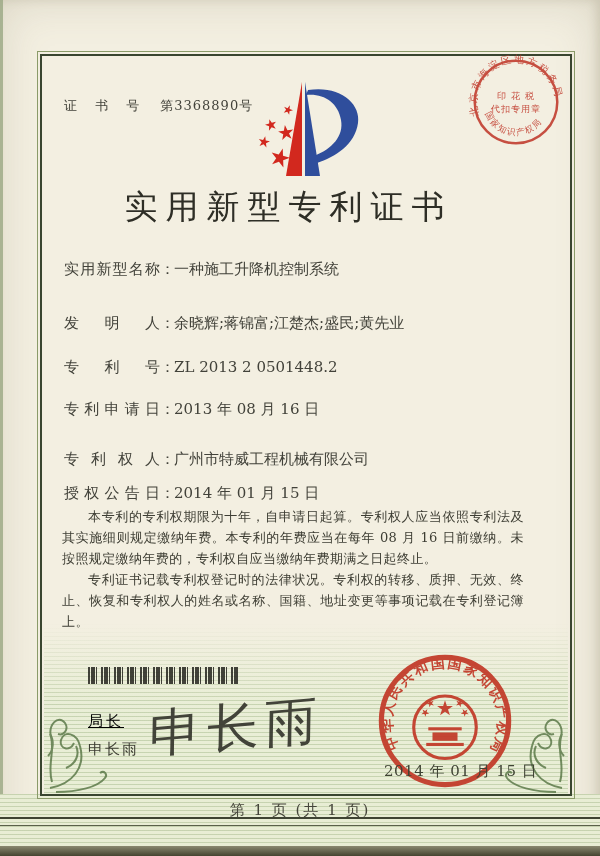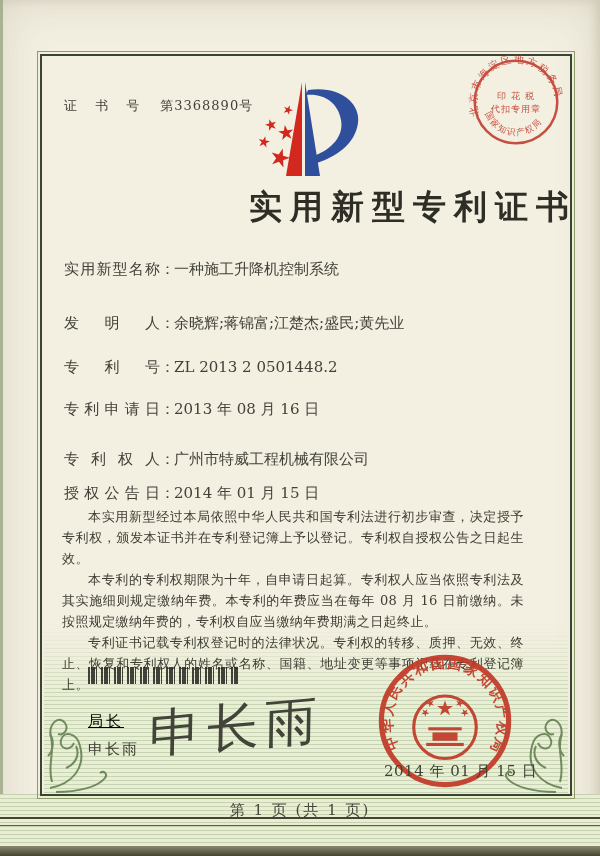--- a/index.html
+++ b/index.html
@@ -45,22 +45,22 @@
     border:2px solid var(--border_dark,#39452f);
     outline:1px solid var(--border_light,#8a9a68);
     outline-offset:2px;
     pointer-events:none;
   }
   
   .cert-no{left:64px;top:97px;font-size:13px;color:var(--ink,#4a4a40);}
   .cert-no .lbl{letter-spacing:7px;}
   .cert-no .val{margin-left:14px;letter-spacing:1px;}
   .title{
-    left:0;top:185px;width:577px;text-align:right;
-    font-size:33px;font-weight:700;color:var(--title_ink,#2e2e26);
+    left:0;top:185px;width:577px;text-align:center;
+    font-size:33px;font-weight:400;color:var(--title_ink,#2e2e26);
     letter-spacing:8px;
   }
   .field{left:64px;width:470px;font-size:15px;color:var(--ink,#42423a);white-space:nowrap;}
   .field .f-label{
     display:inline-block;width:96px;
     text-align:justify;text-align-last:justify;
     vertical-align:top;
   }
   .field .f-colon{display:inline-block;width:14px;}
   .paras{
@@ -182,21 +182,20 @@
   <span class="f-label">专利申请日</span><span class="f-colon">：</span><span class="f-value">2013 年 08 月 16 日</span>
 </div>
 <div class="abs field" style="top:450px">
   <span class="f-label">专利权人</span><span class="f-colon">：</span><span class="f-value">广州市特威工程机械有限公司</span>
 </div>
 <div class="abs field" style="top:484px">
   <span class="f-label">授权公告日</span><span class="f-colon">：</span><span class="f-value">2014 年 01 月 15 日</span>
 </div>
 
 <div class="abs paras">
-  <p>本实用新型经过本局依照中华人民共和国专利法进行初步审查，决定授予专利权，颁发本证书并在专利登记簿上予以登记。专利权自授权公告之日起生效。</p>
   <p>本专利的专利权期限为十年，自申请日起算。专利权人应当依照专利法及其实施细则规定缴纳年费。本专利的年费应当在每年 08 月 16 日前缴纳。未按照规定缴纳年费的，专利权自应当缴纳年费期满之日起终止。</p>
   <p>专利证书记载专利权登记时的法律状况。专利权的转移、质押、无效、终止、恢复和专利权人的姓名或名称、国籍、地址变更等事项记载在专利登记簿上。</p>
 </div>
 
 <div class="abs barcode"></div>
 
 <div class="abs sig-title">局长</div>
 <div class="abs sig-name">申长雨</div>
 <svg class="abs autograph" viewBox="0 0 210 98">
   <text x="6" y="66" font-size="52" fill="#32322a" opacity=".9" font-family="DejaVu Serif, Liberation Serif, serif" transform="rotate(-5 6 66) skewX(-6)" letter-spacing="6">申长雨</text>

